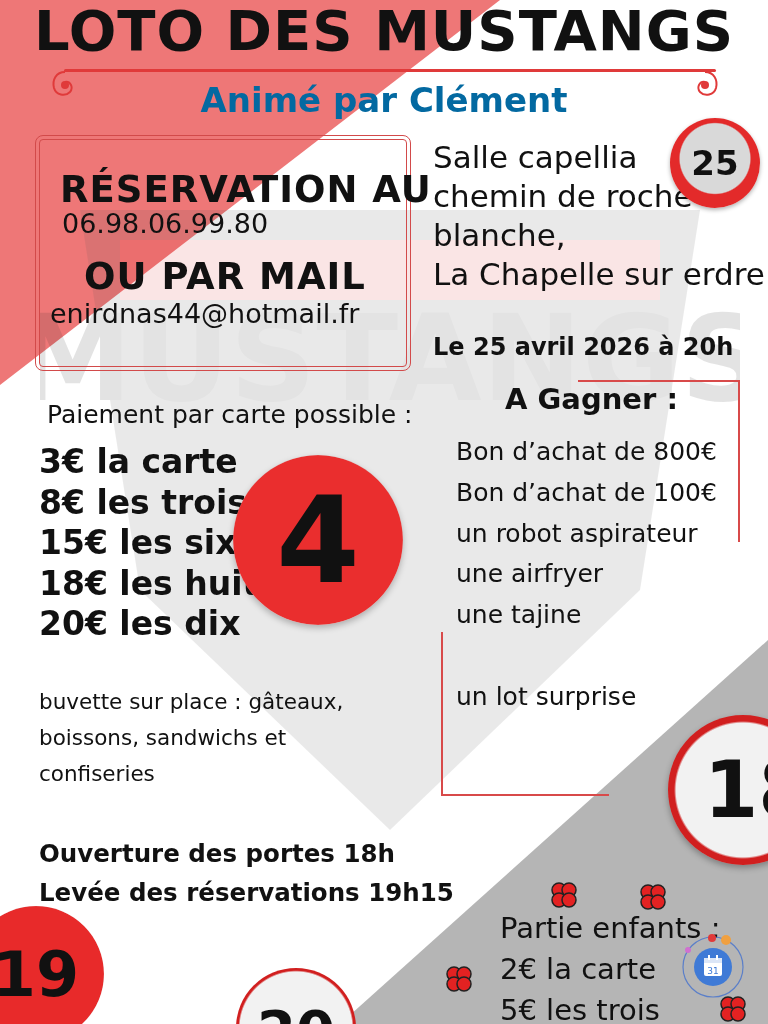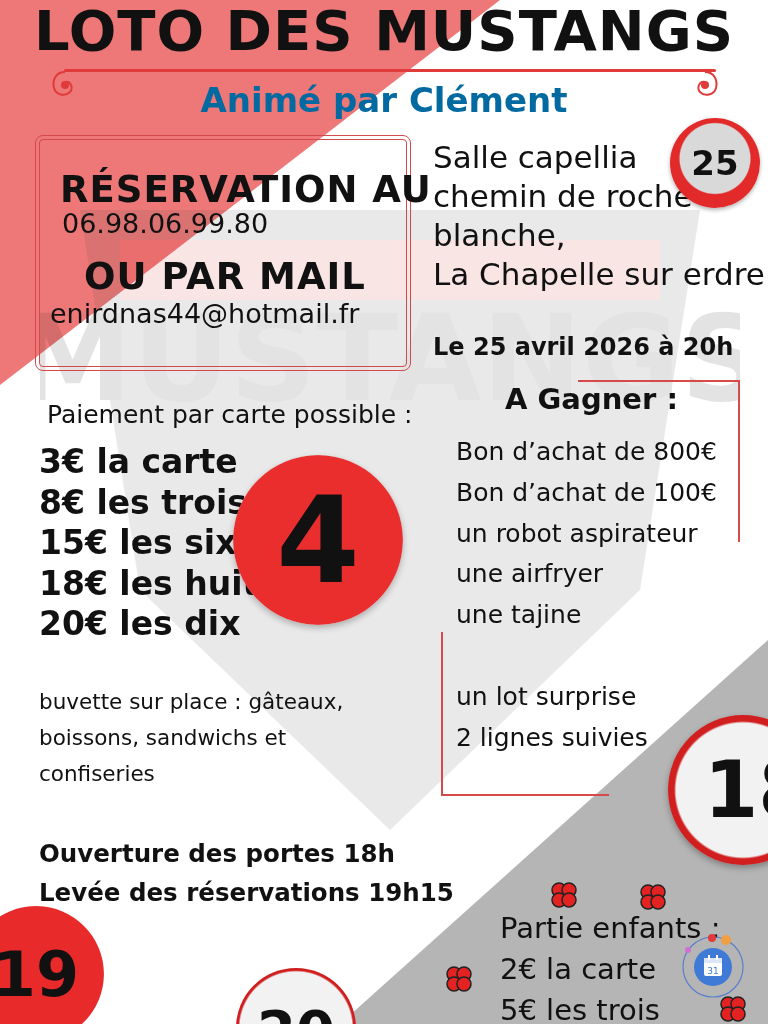--- a/index.html
+++ b/index.html
@@ -126,21 +126,20 @@
 <div class="abs bracket-bottom-left"></div>
 <div class="abs win-title">A Gagner :</div>
 <div class="abs win-list">
   <div>Bon d’achat de 800€</div>
   <div>Bon d’achat de 100€</div>
   <div>un robot aspirateur</div>
   <div>une airfryer</div>
   <div>une tajine</div>
   <div style="height:40.8px;"></div>
   <div>un lot surprise</div>
-  <div>2 lignes suivies</div>
 </div>
 
 <div class="abs ball ball-18">18</div>
 
 <div class="abs buvette">
   <div>buvette sur place : gâteaux,</div>
   <div>boissons, sandwichs et</div>
   <div>confiseries</div>
 </div>
 

